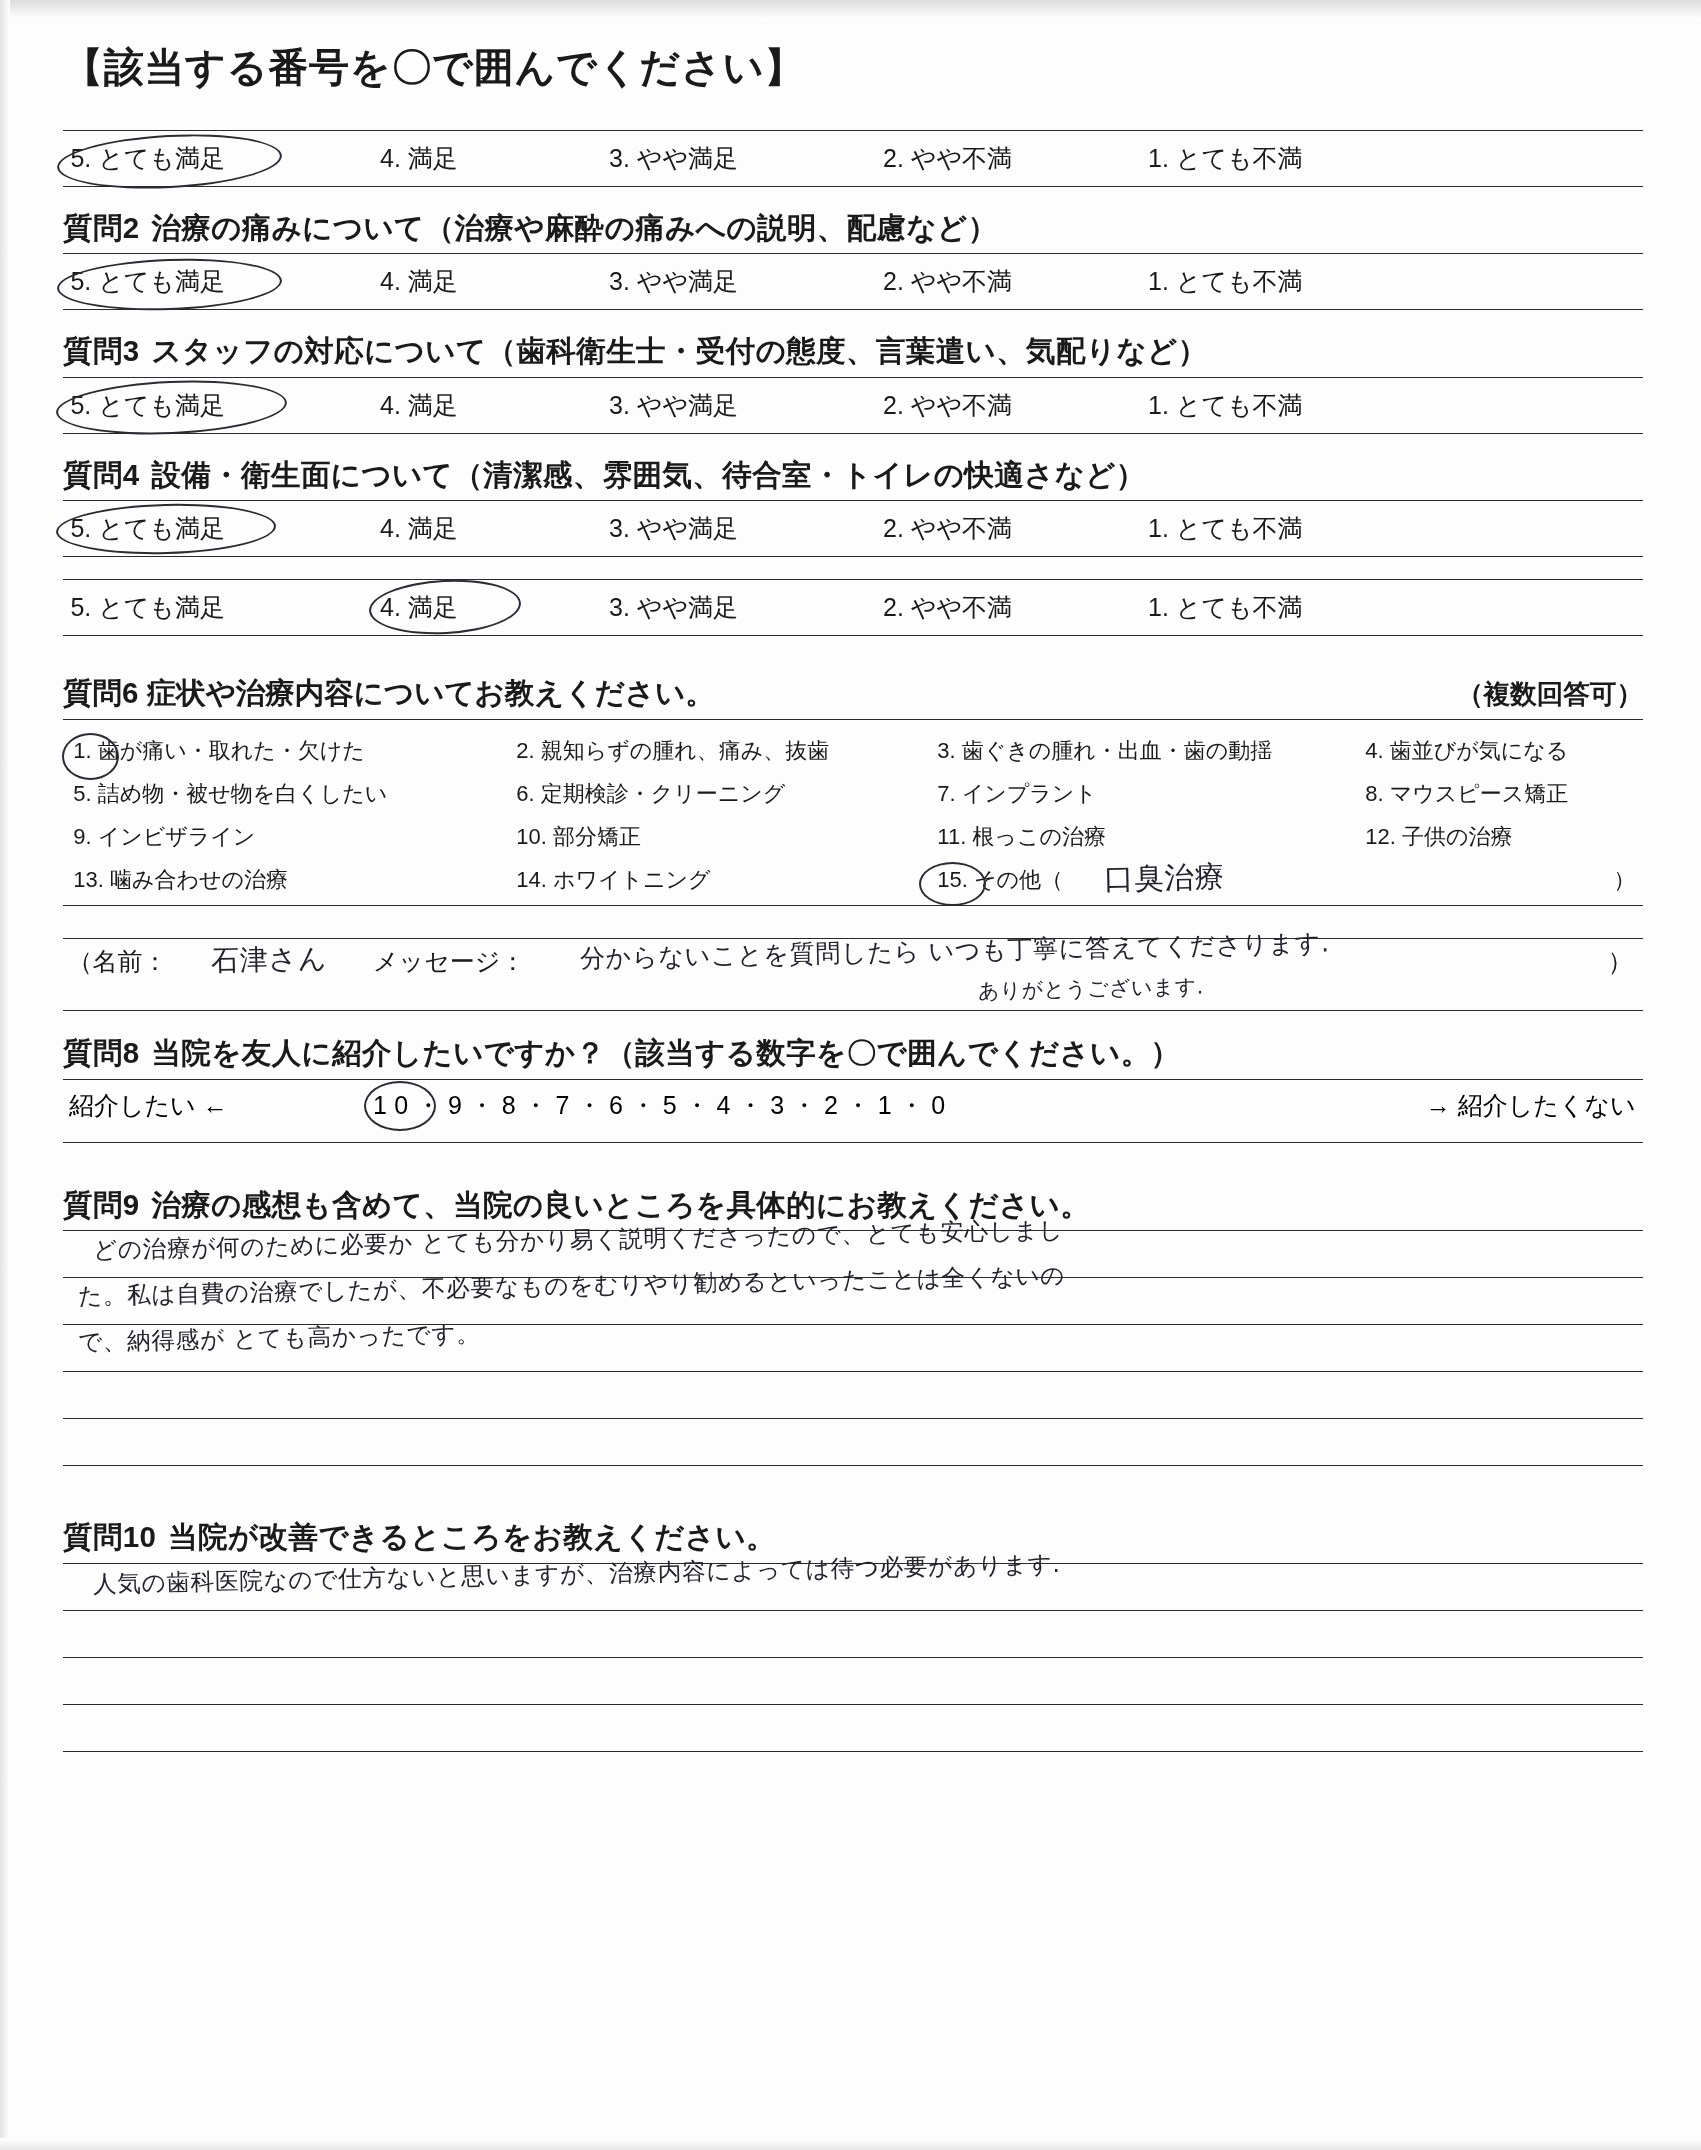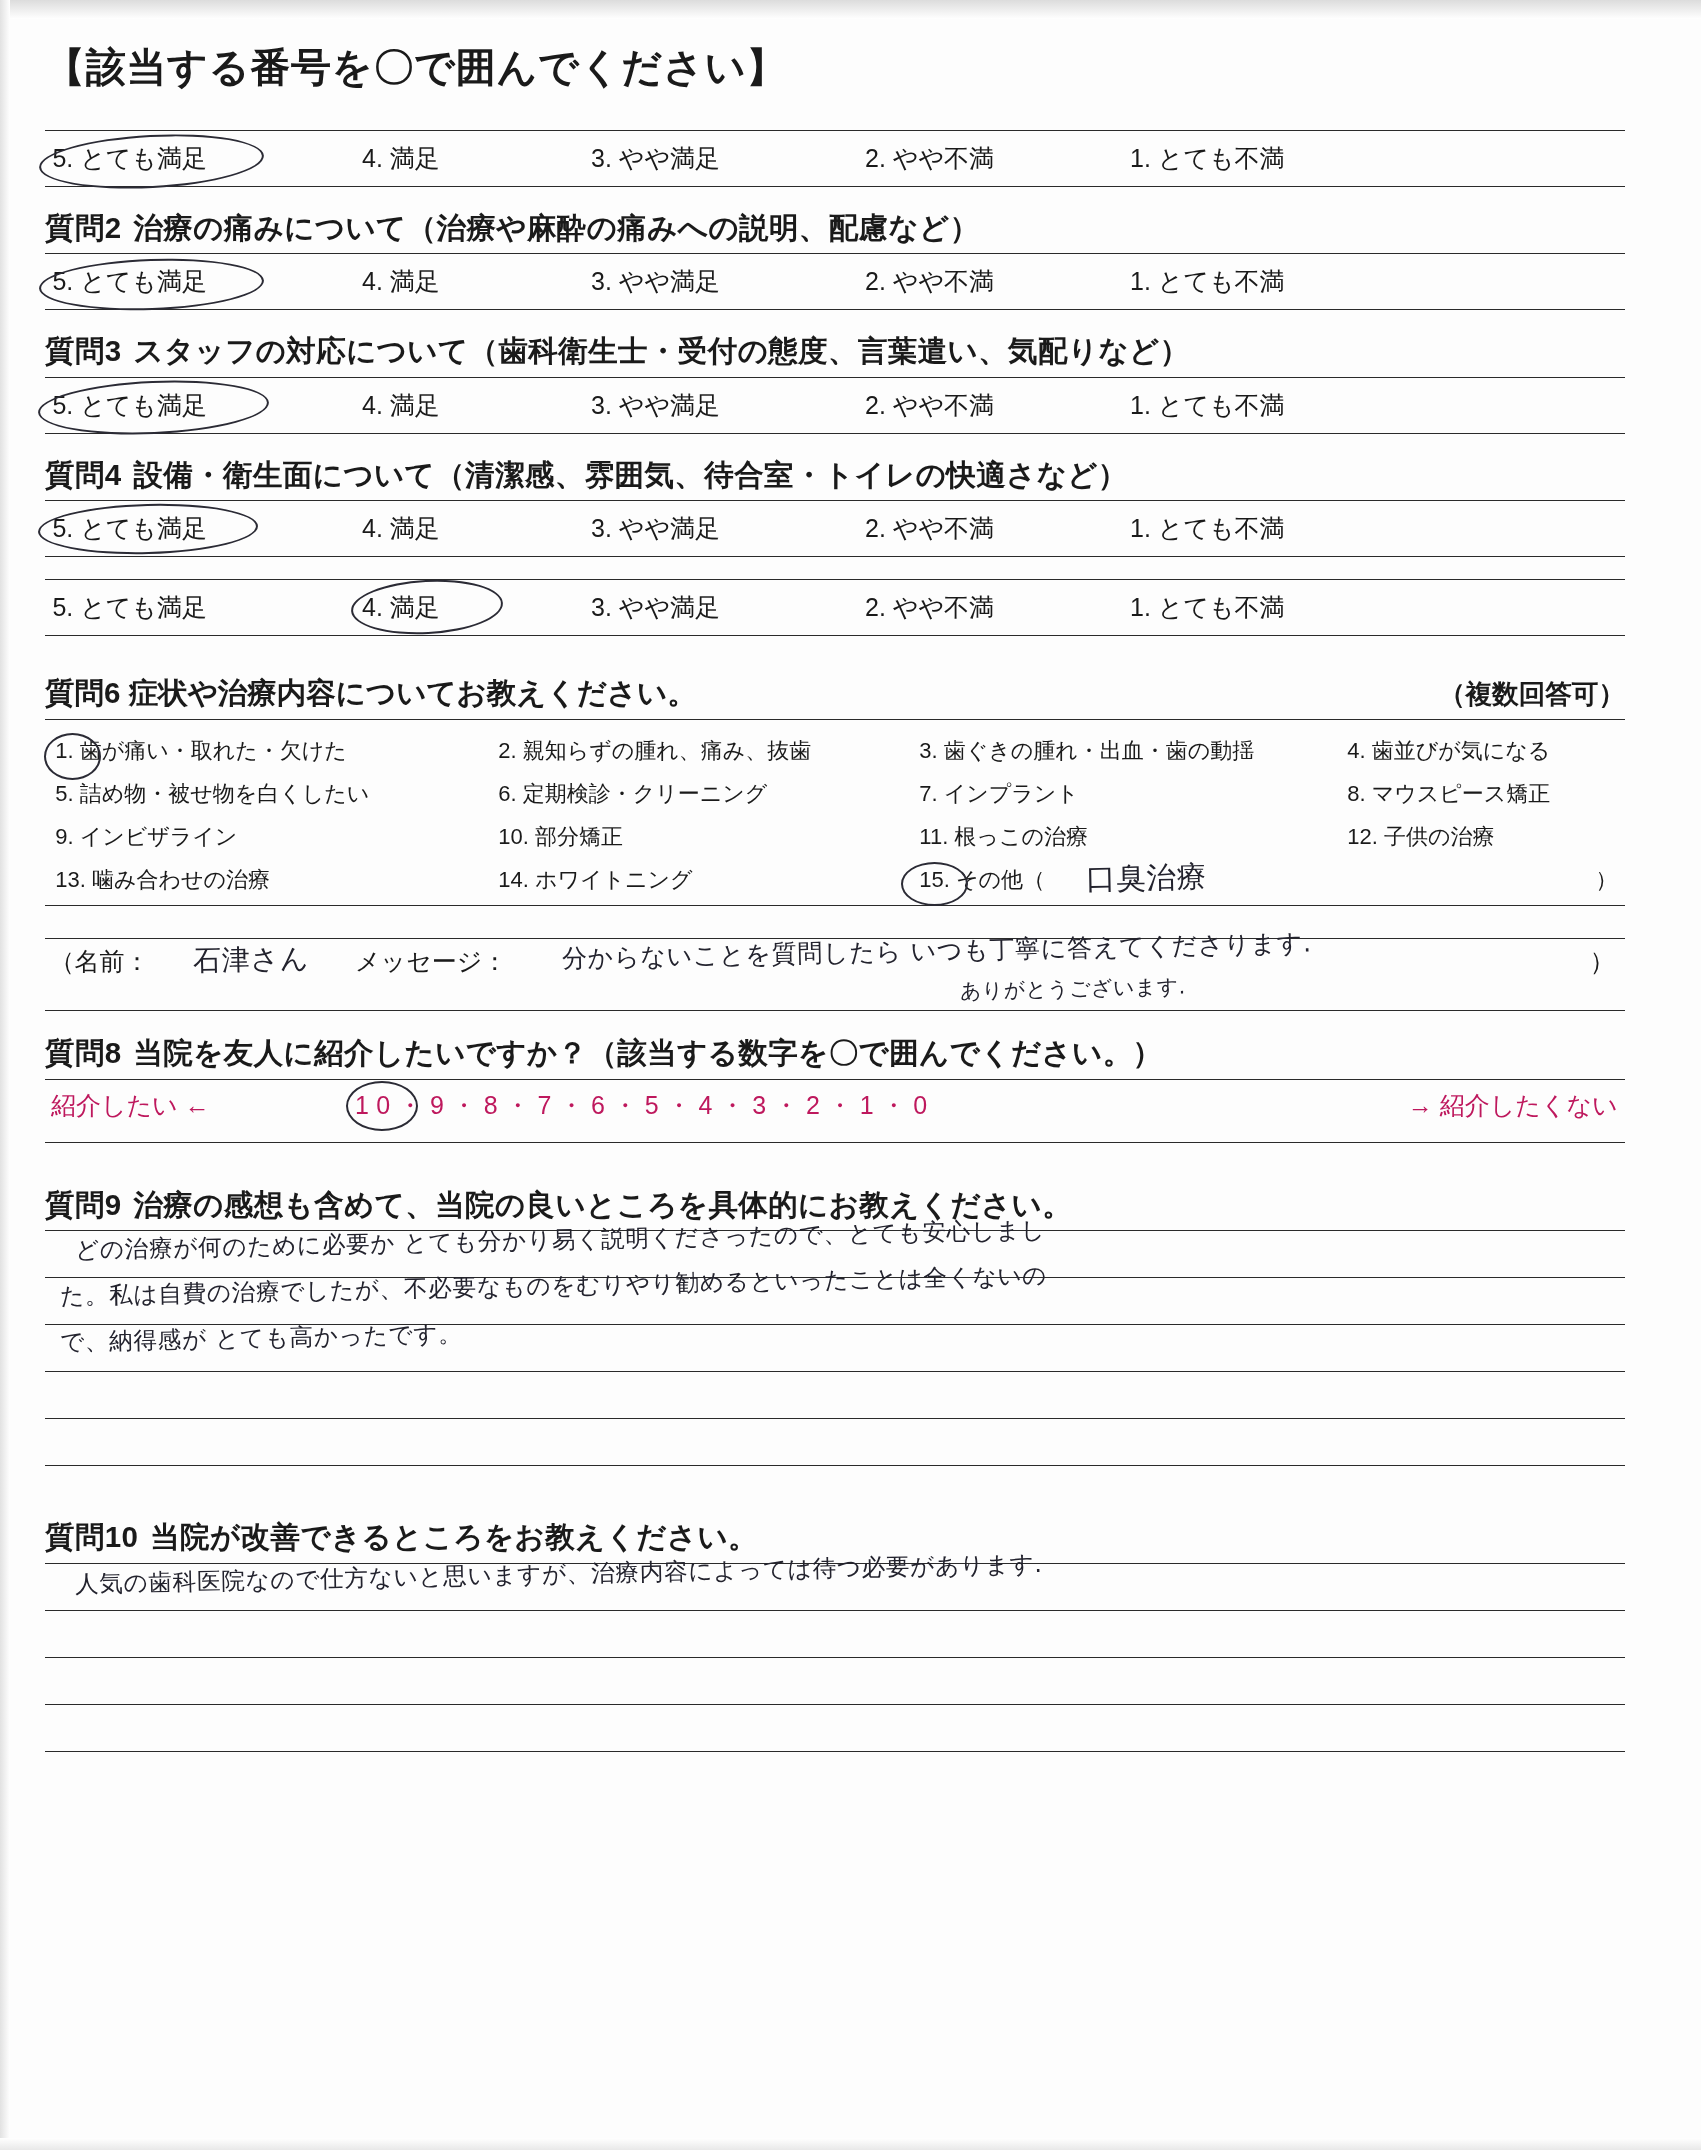--- a/index.html
+++ b/index.html
@@ -34,21 +34,21 @@
     background: linear-gradient(to right, #e2e2e2, #ffffff);
   }
   .scan-edge-bottom {
     position: absolute;
     left: 0; bottom: 0; width: 1701px; height: 13.3px;
     background: linear-gradient(to top, #e6e6e6, #ffffff);
   }
 
   .content {
     position: absolute;
-    left: 45px;
+    left: 63px;
     top: 40px;
     width: 1580px;
   }
 
   .title {
     font-size: 40px;
     font-weight: bold;
     letter-spacing: 0.7px;
     margin-bottom: 35px;
     white-space: nowrap;
@@ -131,21 +131,21 @@
   }
   .q7-line .paren-left { position: absolute; left: 4.4px; top: 5.9px; }
   .q7-line .paren-right { position: absolute; right: 10.3px; top: 5.9px; }
   .q7-msglabel { position: absolute; left: 310px; top: 5.9px; }
 
   
   .q8-scale {
     position: relative;
     height: 62px;
     font-size: 25px;
-    color: #be185d;
+    color: #000000;
   }
   .q8-left { position: absolute; left: 5.9px; top: 8.9px; }
   .q8-right { position: absolute; right: 7.4px; top: 8.9px; }
   .q8-nums {
     position: absolute;
     left: 310px;
     top: 8.9px;
     letter-spacing: 7.4px;
     font-size: 25px;
   }

